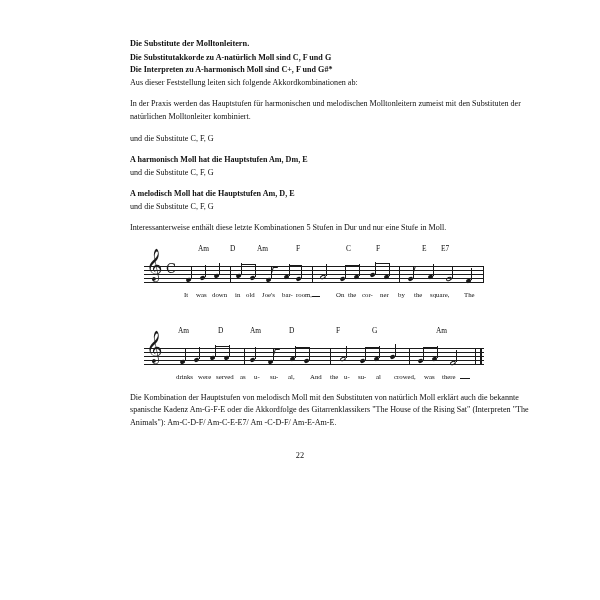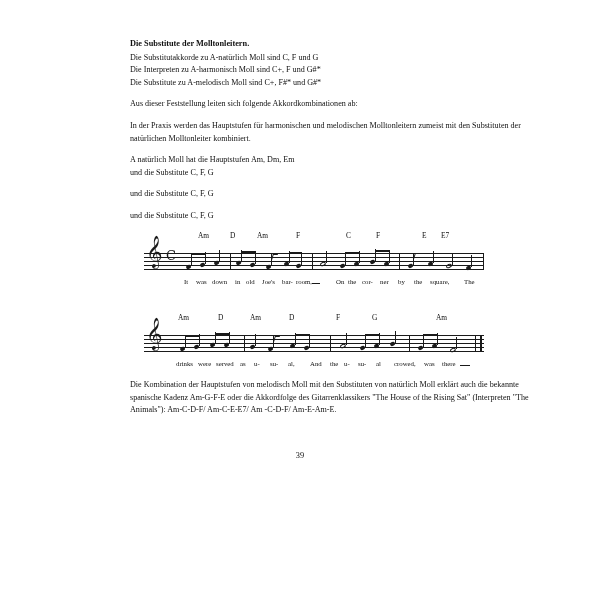--- a/index.html
+++ b/index.html
@@ -28,20 +28,21 @@
     margin: 0 0 1px 0;
   }
   p.para {
     font-size: 8.1px;
     line-height: 1.55;
     margin: 0 0 9px 0;
     text-align: left;
   }
   p.para.tight {
     margin-bottom: 0;
+    font-weight: bold;
   }
   p.block {
     font-size: 8.1px;
     line-height: 1.55;
     margin: 0 0 9px 0;
   }
   .song-title {
     font-weight: bold;
     font-size: 8.3px;
     margin: 20px 0 6px 0;
@@ -185,33 +186,34 @@
 </head>
 <body>
 
 <div class="page">
 
   <div class="heading">Die Substitute der Molltonleitern.</div>
 
 
   <p class="para tight">Die Substitutakkorde zu A-natürlich Moll sind C, F und G</p>
   <p class="para tight">Die Interpreten zu A-harmonisch Moll sind C+, F und G#*</p>
-  <p class="para">Die Substitute zu A-melodisch Moll sind C+, F#* und G#*</p>
 
   <p class="para">Aus dieser Feststellung leiten sich folgende Akkordkombinationen ab:</p>
 
   <p class="para">In der Praxis werden das Hauptstufen für harmonischen und melodischen Molltonleitern zumeist mit den Substituten der natürlichen Molltonleiter kombiniert.</p>
 
-  <p class="para tight">A natürlich Moll hat die Hauptstufen Am, Dm, Em</p>
   <p class="para">und die Substitute C, F, G</p>
 
+  <p class="para tight">A harmonisch Moll hat die Hauptstufen Am, Dm, E</p>
   <p class="para">und die Substitute C, F, G</p>
 
+  <p class="para tight">A melodisch Moll hat die Hauptstufen Am, D, E</p>
   <p class="para">und die Substitute C, F, G</p>
 
+  <p class="para">Interessanterweise enthält diese letzte Kombinationen 5 Stufen in Dur und nur eine Stufe in Moll.</p>
 
 
   <div class="system">
 
     <div class="staff">
       <div class="line"></div>
         <div class="line"></div>
         <div class="line"></div>
         <div class="line"></div>
         <div class="line"></div>
@@ -382,14 +384,14 @@
     <div class="lyric" style="left:214px;">su-</div>
     <div class="lyric" style="left:232px;">al</div>
     <div class="lyric" style="left:250px;">crowed,</div>
     <div class="lyric" style="left:280px;">was</div>
     <div class="lyric" style="left:298px;">there</div>
     <div class="underline" style="left:316px; top:52px; width:10px;"></div>
   </div>
 
   <p class="block closing">Die Kombination der Hauptstufen von melodisch Moll mit den Substituten von natürlich Moll erklärt auch die bekannte spanische Kadenz Am-G-F-E oder die Akkordfolge des Gitarrenklassikers "The House of the Rising Sat" (Interpreten "The Animals"): Am-C-D-F/ Am-C-E-E7/ Am -C-D-F/ Am-E-Am-E.</p>
 
-  <div class="page-number">39</div>
+  <div class="page-number">22</div>
 </div>
 
 </body></html>

